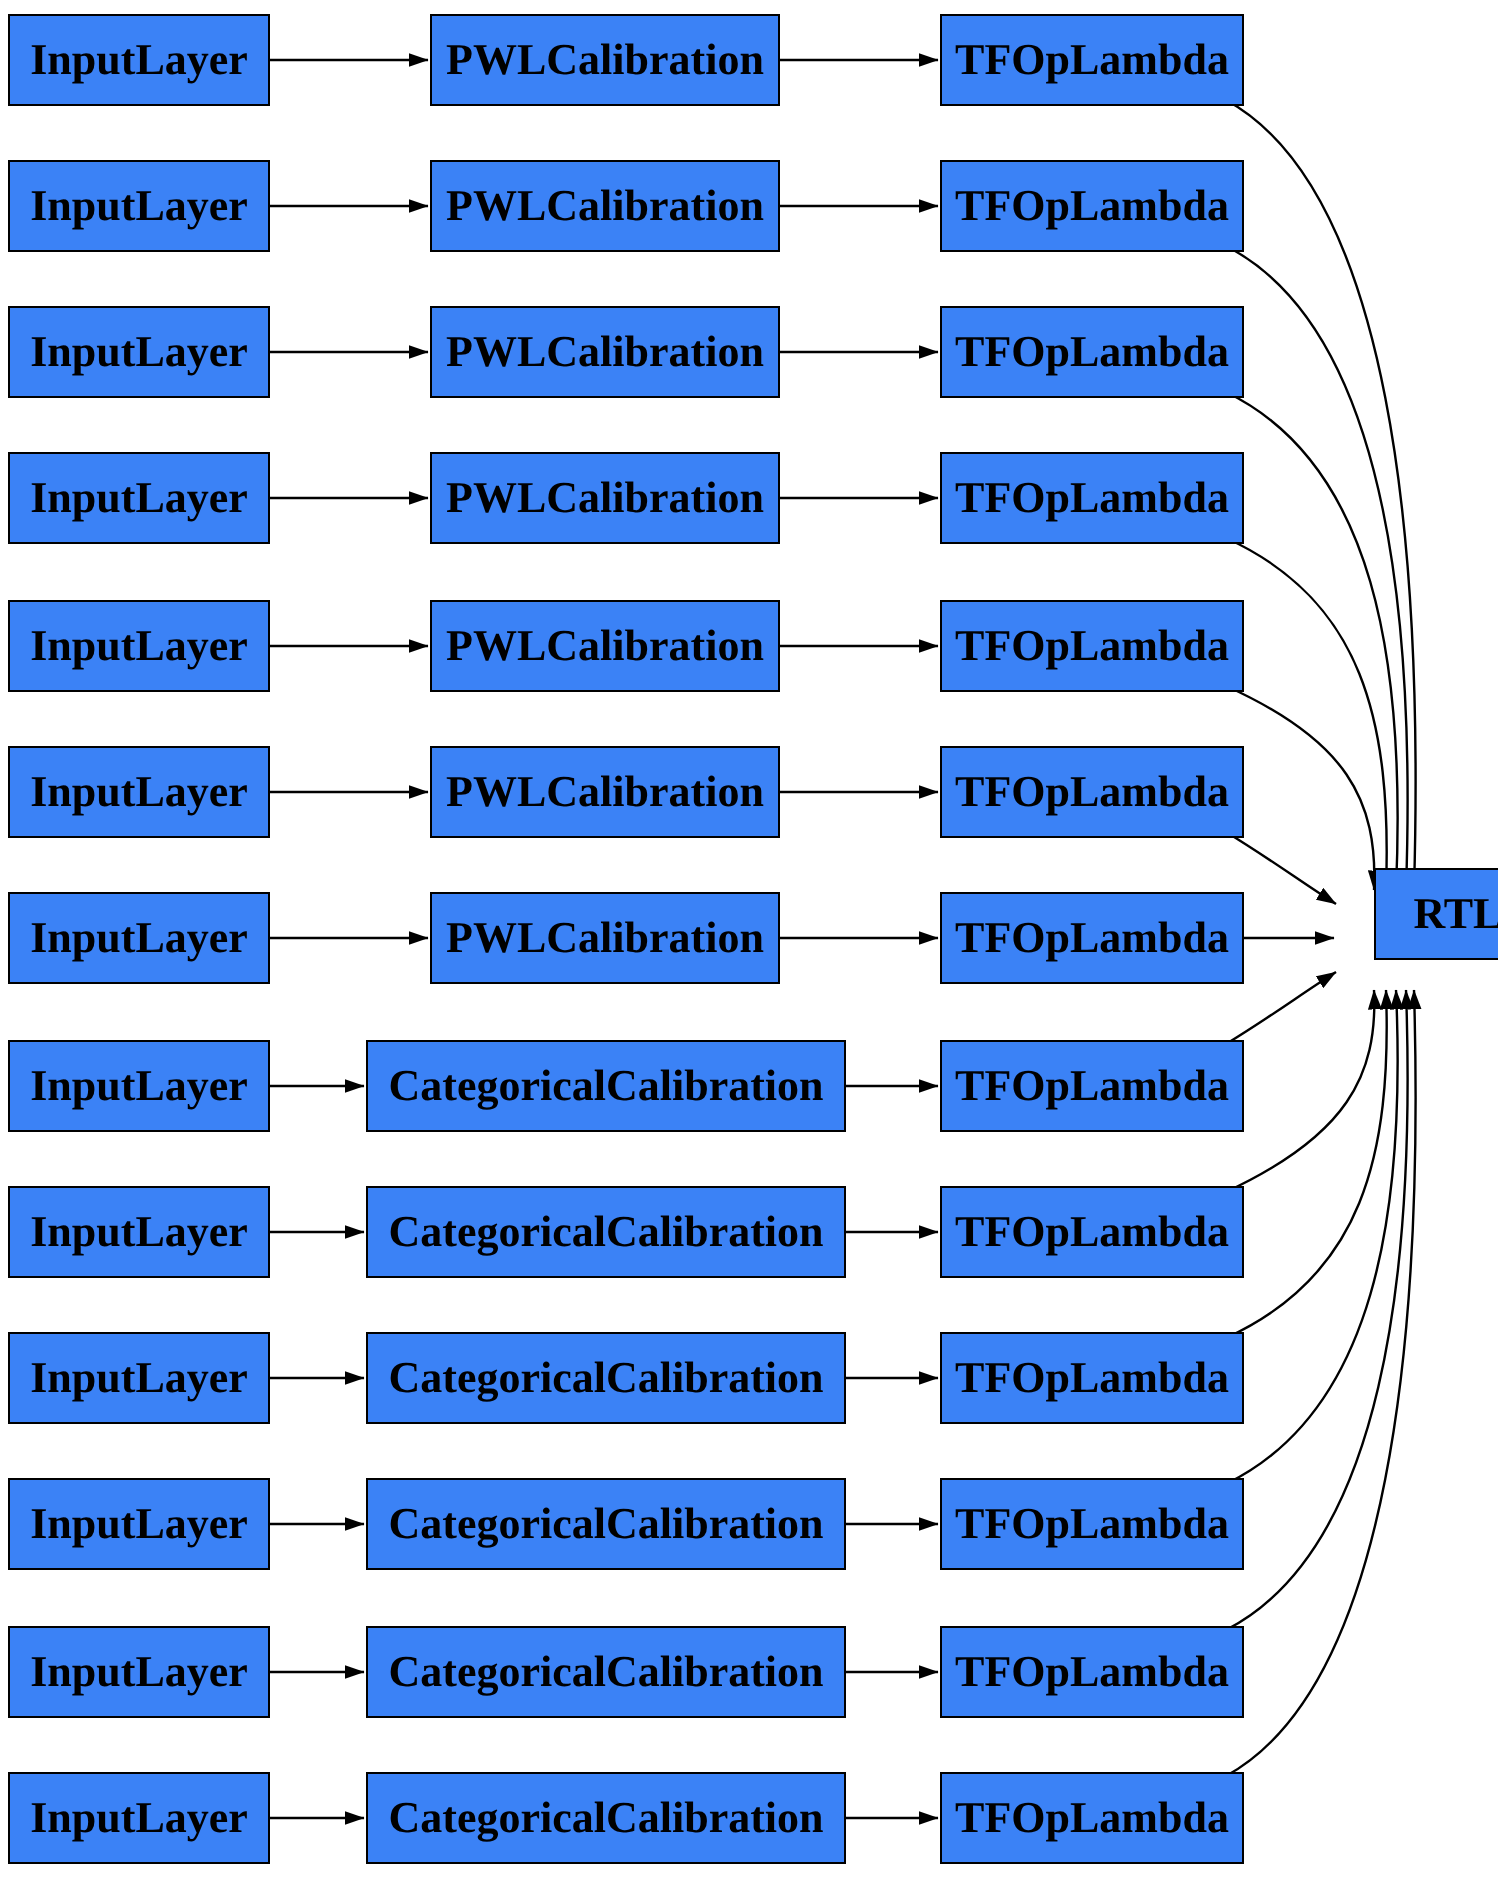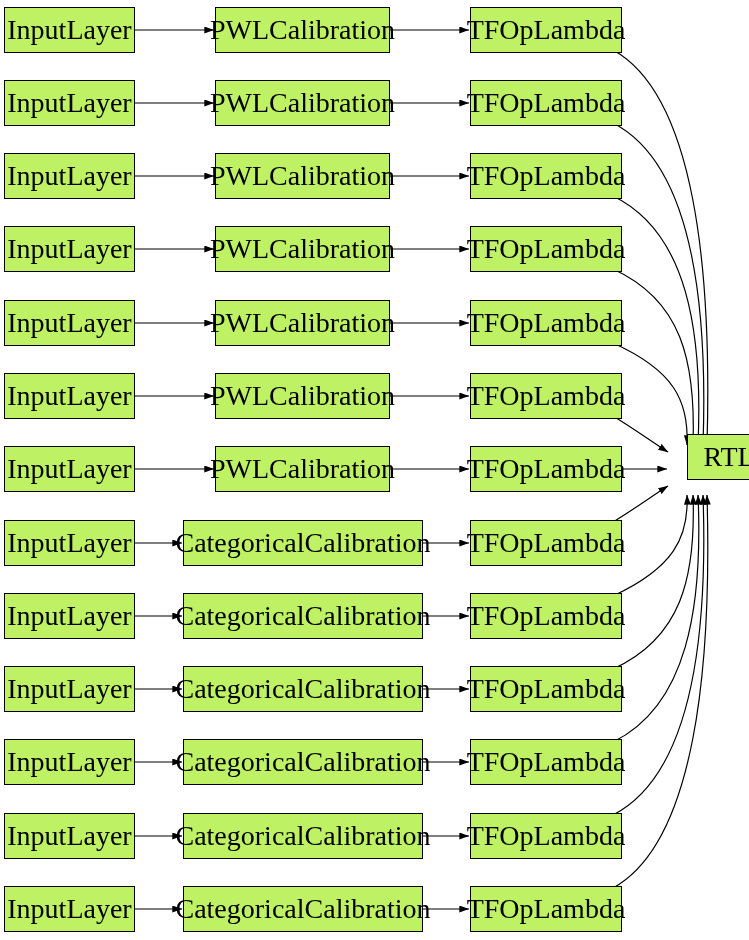--- a/index.html
+++ b/index.html
@@ -19,30 +19,31 @@
     position: absolute;
     left: 0;
     top: 0;
     width: 749px;
     height: 940px;
     z-index: 1;
   }
   .node {
     position: absolute;
     box-sizing: border-box;
-    background: #bef264;
+    background: #3b82f6;
     border: 1.5px solid #000000;
     display: flex;
     align-items: center;
     justify-content: center;
-    font-size: 28px;
+    font-size: 22px;
     line-height: 1;
     color: #000000;
     white-space: nowrap;
     z-index: 2;
+    font-weight: bold;
   }
 </style>
 </head>
 <body>
 
 <div class="canvas">
   <svg class="edge-layer" width="749" height="940" viewBox="0 0 749 940" xmlns="http://www.w3.org/2000/svg">
     <defs>
       <marker id="arrow" viewBox="0 0 10 7" refX="9.7" refY="3.5" markerWidth="10" markerHeight="7" orient="auto" markerUnits="userSpaceOnUse">
         <path d="M0,0 L10,3.5 L0,7 z" fill="#000000"></path>

